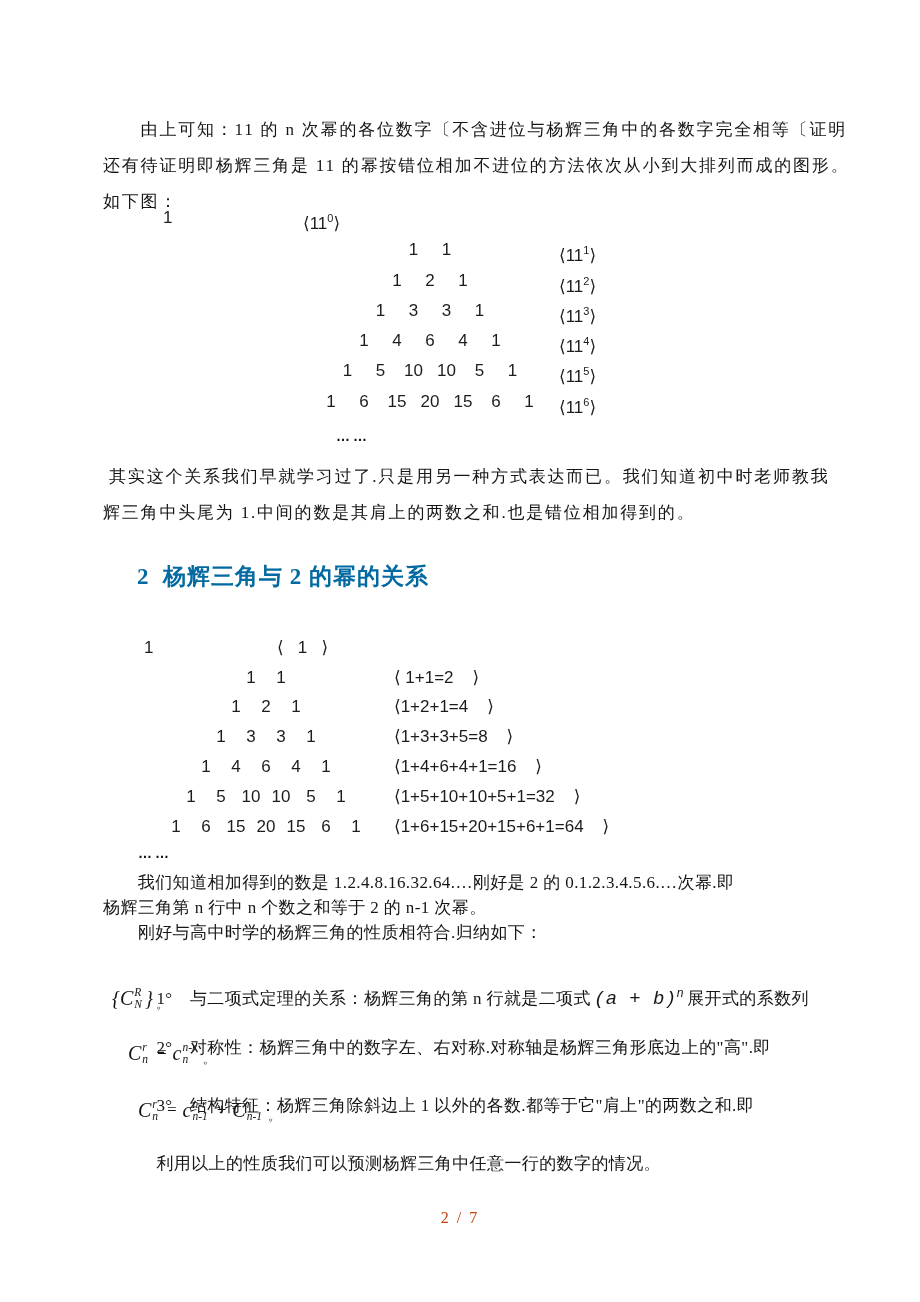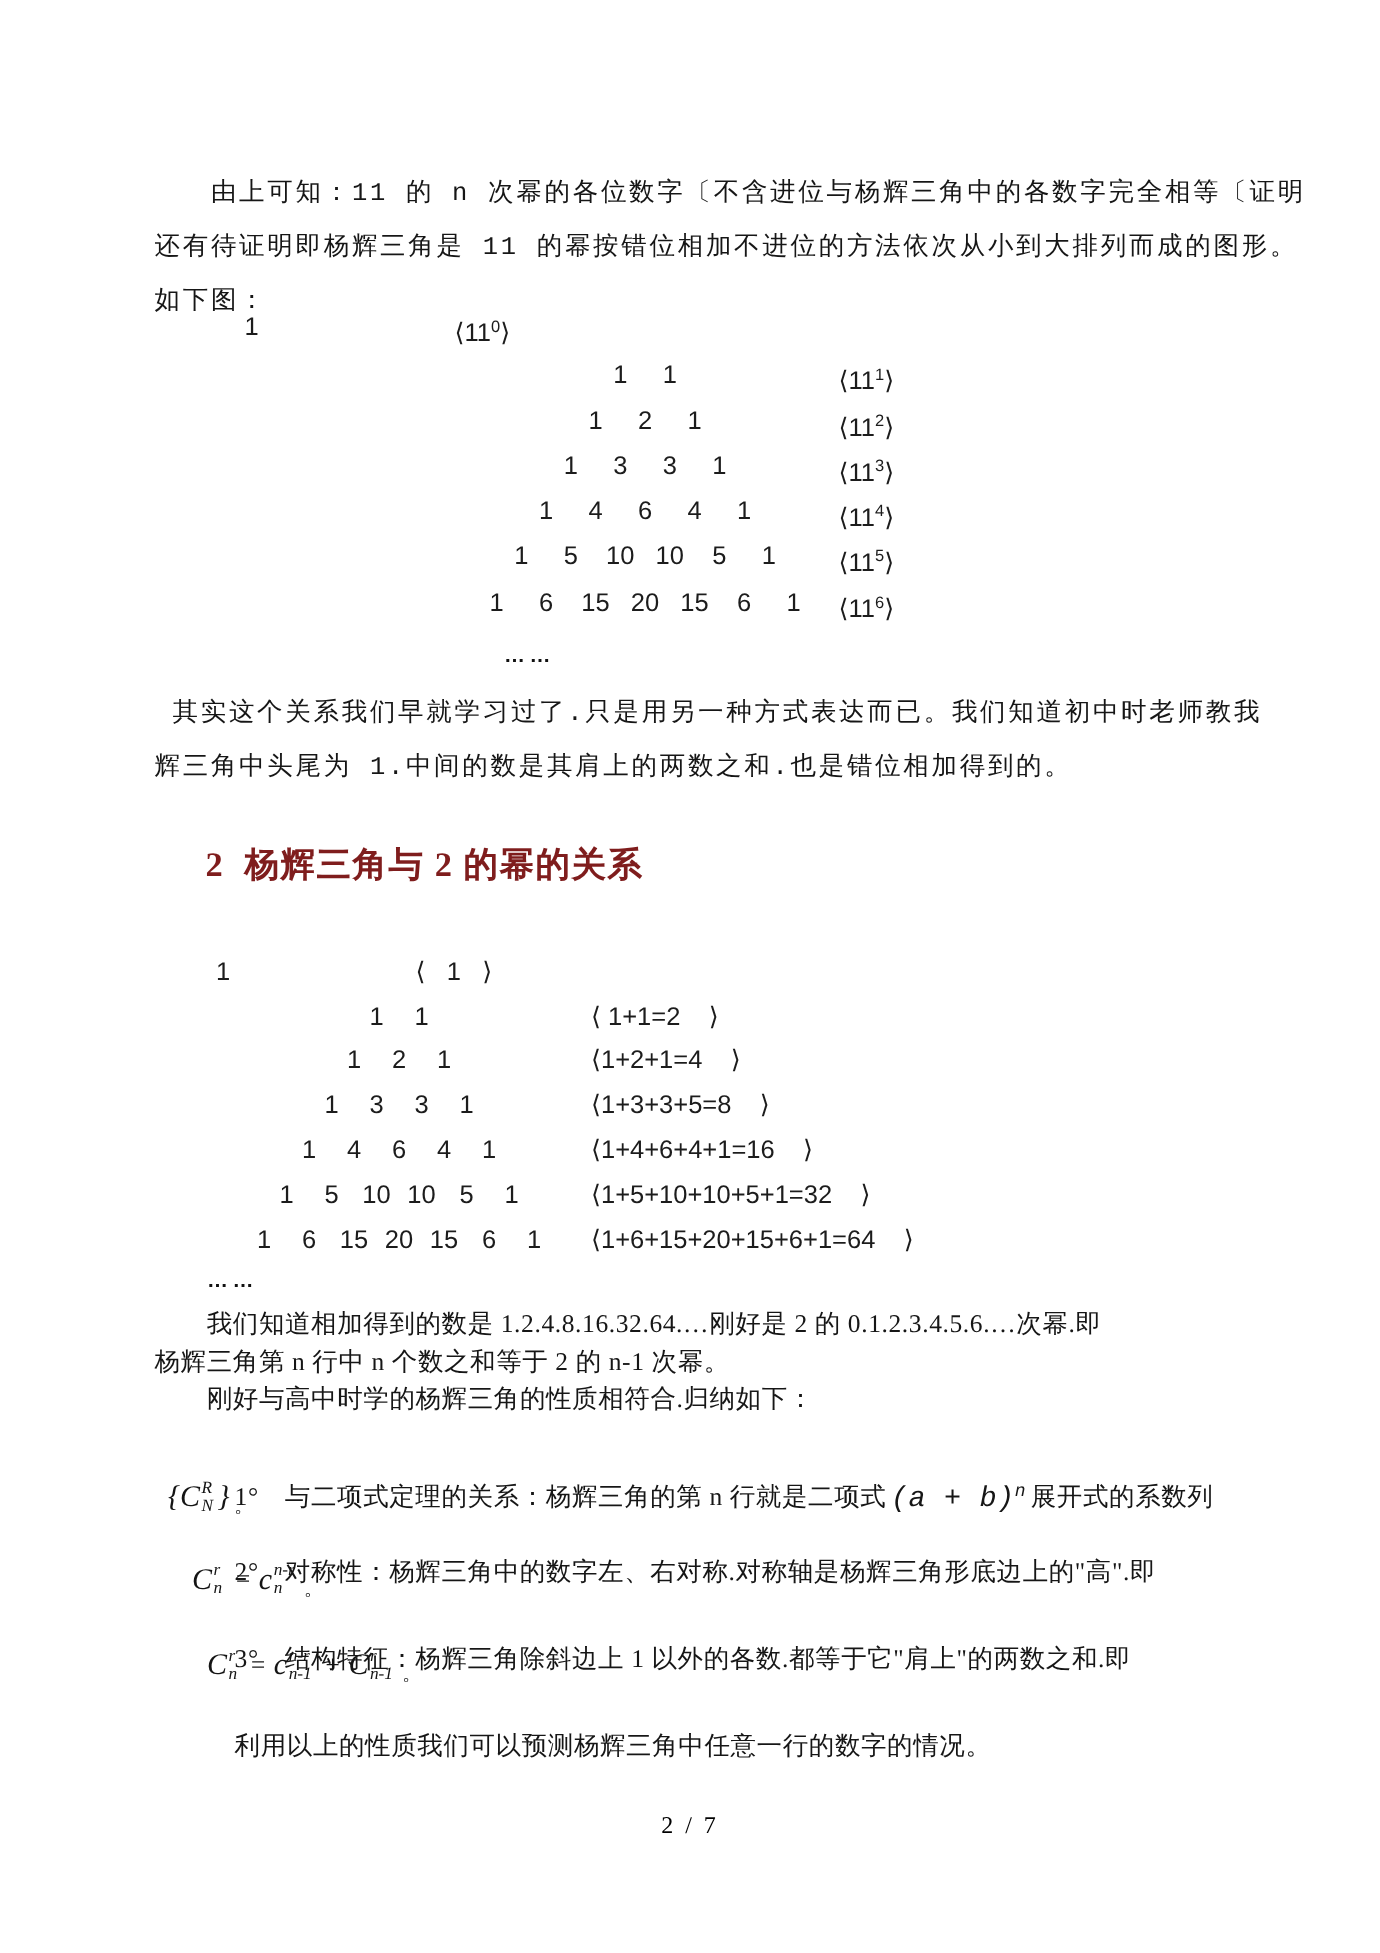--- a/index.html
+++ b/index.html
@@ -1,54 +1,54 @@
 <!DOCTYPE html>
 <html><head>
 <meta charset="utf-8">
 <style>
   html,body { margin:0; padding:0; background:#ffffff; }
   body { font-family:"Liberation Serif","DejaVu Serif",serif; }
   .page { position:relative; width:920px; height:1302px; background:#ffffff; color:#161616; overflow:hidden; }
 
   .para { position:absolute; left:103px; }
-  .p36 .bline { height:36px; line-height:36px; white-space:pre; letter-spacing:1.8px; font-size:17px;font-family:Liberation Mono, monospace; }
+  .p36 .bline { height:36px; line-height:36px; white-space:pre; letter-spacing:1.8px; font-size:17px; }
   .p25 .bline { height:25px; line-height:25px; white-space:pre; letter-spacing:0.4px; font-size:17px; }
   .cline { position:absolute; left:103px; height:26px; line-height:26px; white-space:pre; letter-spacing:0.4px; font-size:17px; }
 
   .trow { position:absolute; left:0; width:100%; height:22px; line-height:22px;
           font-family:"Liberation Sans","DejaVu Sans",sans-serif; font-size:17px; color:#1c1c1c; }
   .trow .nums { position:absolute; white-space:nowrap; }
   .t1row .nums { left:430px; transform:translateX(-50%); }
   .t2row .nums { left:266px; transform:translateX(-50%); }
   .num1 { display:inline-block; width:33px; text-align:center; }
   .num2 { display:inline-block; width:30px; text-align:center; }
   .tlabel { position:absolute; white-space:pre; }
   .t1row .tlabel { left:559px; }
   .t2row .tlabel { left:394px; }
   .tlabel sup { font-size:11px; }
   .r0num { position:absolute; }
   .dots { position:absolute; font-family:"Liberation Sans","DejaVu Sans",sans-serif;
           font-weight:700; font-size:14px; letter-spacing:3px; color:#111; }
 
   .heading { position:absolute; left:137px; top:561px; height:32px; line-height:32px;
-             font-size:23px; font-weight:700; letter-spacing:1px; white-space:pre; color:#7f1d1d;text-align:center; }
+             font-size:23px; font-weight:700; letter-spacing:1px; white-space:pre; color:#0369a1;text-align:center; }
 
   .math { font-family:Liberation Mono, monospace; font-style:italic; margin:0 3px; }
   .mvar { font-size:19px; }
   sup.msup { font-size:12px; font-style:italic; }
   .fline { position:absolute; display:flex; align-items:center; height:30px;
            font-style:italic; font-family:"Liberation Serif","DejaVu Serif",serif; color:#141414; }
   .fline .mvar { font-size:20px; }
   .ss { display:inline-flex; flex-direction:column; align-items:flex-start; line-height:1; margin:0 3px 0 1px; }
   .ss span { display:block; font-size:11.5px; height:12px; line-height:12px; font-style:italic; }
   .mop { font-size:17px; margin:0 5px; font-style:italic; }
   .mperiod { font-size:13px; font-style:normal; align-self:flex-end; margin-left:3px; }
 
   .footer { position:absolute; left:0; top:1207px; width:100%; height:22px; line-height:22px;
-            text-align:center; font-size:16px; letter-spacing:2px; color:#000000; }
+            text-align:center; font-size:16px; letter-spacing:2px; color:#c2410c; }
 </style>
 </head>
 <body>
 
 <div class="page">
 
   <div class="para p36" style="top:112px">
 
   <div class="bline">　　由上可知：11 的 n 次幂的各位数字〔不含进位与杨辉三角中的各数字完全相等〔证明</div>
       <div class="bline">还有待证明即杨辉三角是 11 的幂按错位相加不进位的方法依次从小到大排列而成的图形。</div>

